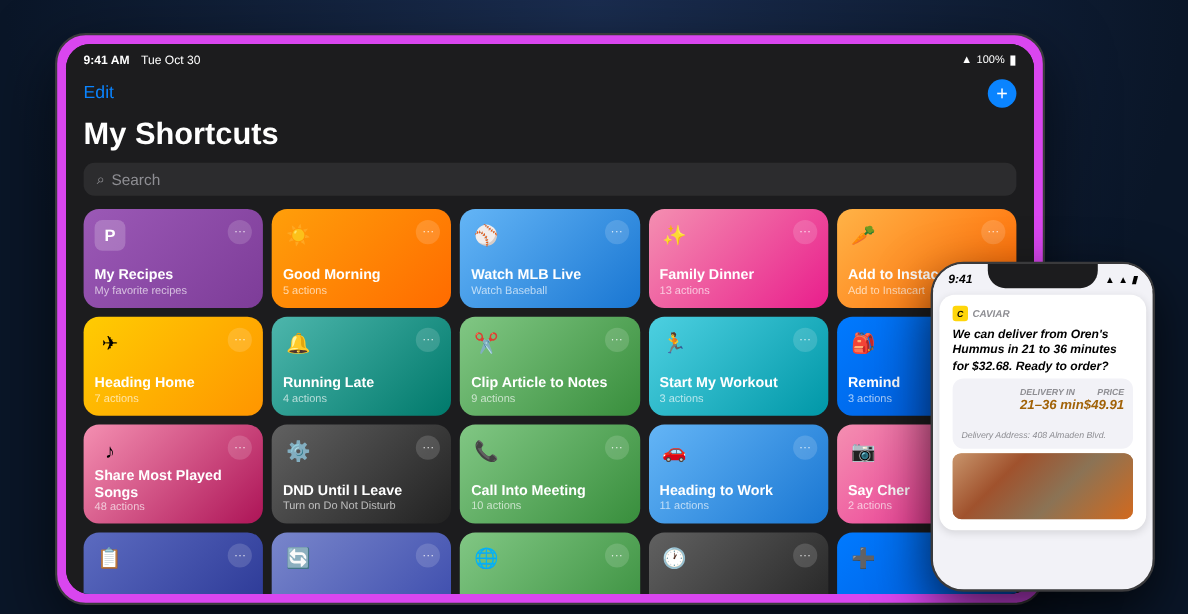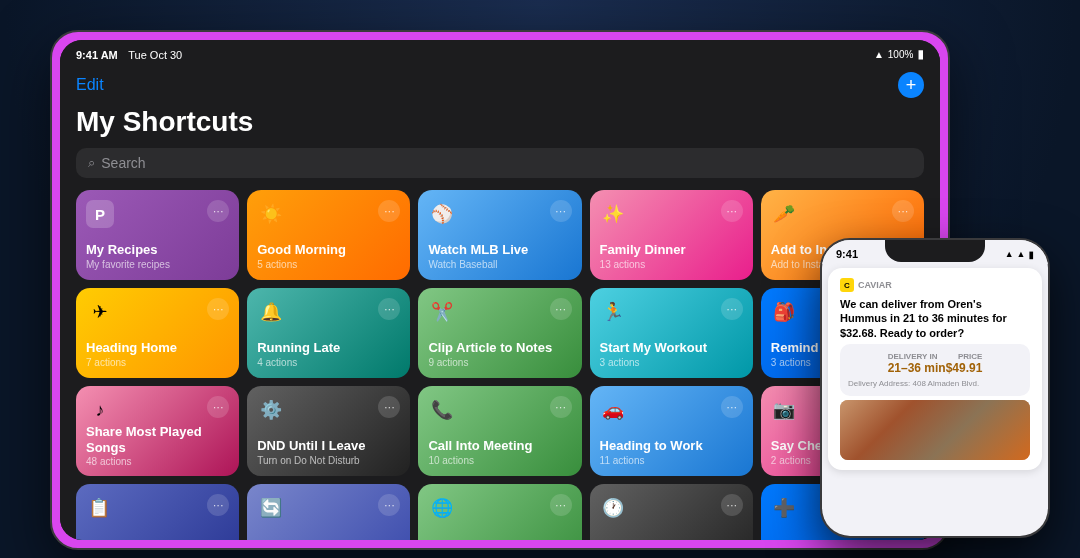--- a/index.html
+++ b/index.html
@@ -214,28 +214,29 @@
     .card-indigo { background: linear-gradient(135deg, #7986cb, #3949ab); }
     .card-gray { background: linear-gradient(135deg, #616161, #212121); }
     .card-orange2 { background: linear-gradient(135deg, #ffcc02, #ff9500); }
     .card-blue { background: linear-gradient(135deg, #007aff, #0055d4); }
 
     
     .phone {
       position: absolute;
       right: 30px;
       bottom: 20px;
-      width: 230px;
+      width: 204px;
       height: 300px;
       background: #1c1c1e;
       border-radius: 30px;
       border: 2px solid #3a3a3c;
       box-shadow: 0 20px 50px rgba(0,0,0,0.7);
       overflow: hidden;
       z-index: 10;
+      font-style: italic;
     }
 
     .phone-notch {
       position: absolute;
       top: 0;
       left: 50%;
       transform: translateX(-50%);
       width: 100px;
       height: 22px;
       background: #1c1c1e;
@@ -313,22 +314,22 @@
 
     .notif-card {
       background: #f2f2f7;
       border-radius: 10px;
       padding: 8px;
       margin-top: 4px;
     }
 
     .notif-delivery-row {
       display: flex;
-      justify-content: center;
-      margin-bottom: 4px;
+      justify-content: flex-end;
+      margin-bottom: 16px;
     }
 
     .notif-label {
       font-size: 8px;
       color: #8e8e93;
       text-transform: uppercase;
       font-weight: 600;
     }
 
     .notif-value {

